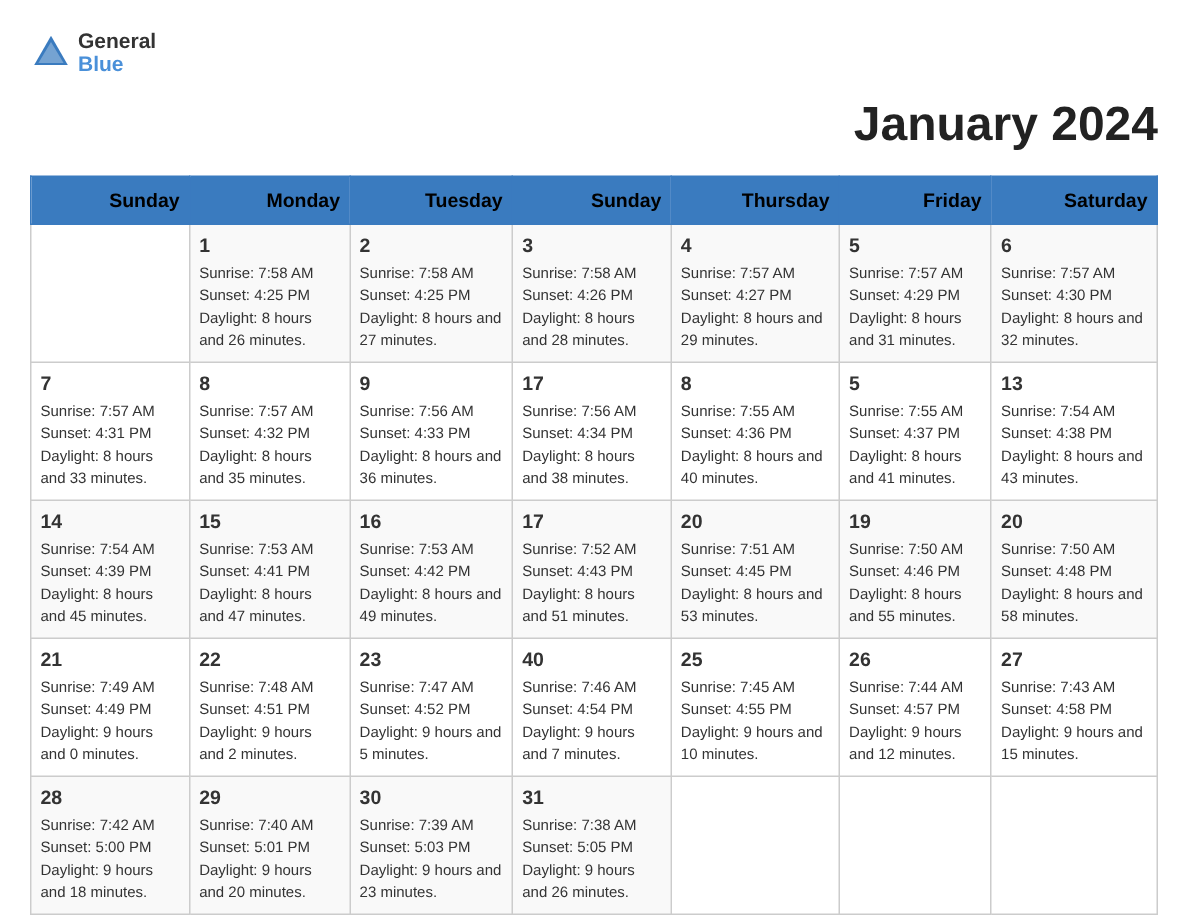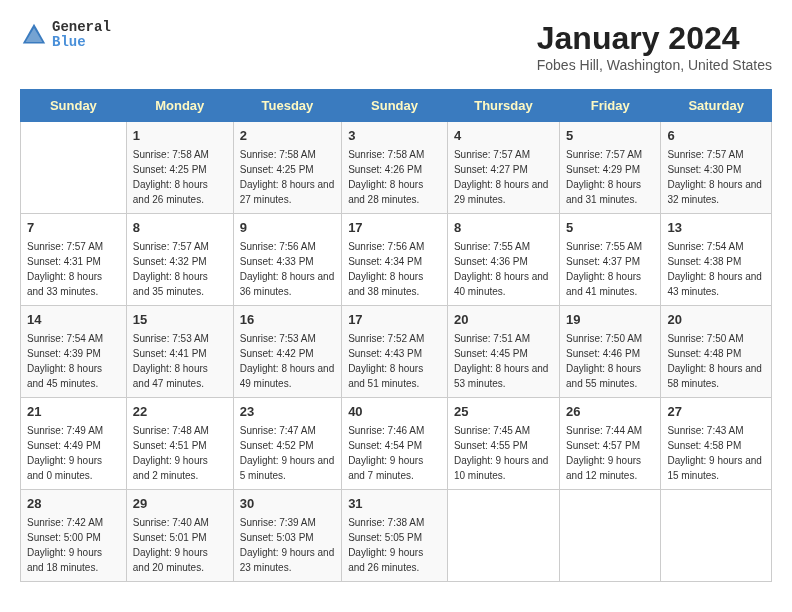--- a/index.html
+++ b/index.html
@@ -13,58 +13,58 @@
     .header {
       display: flex;
       justify-content: space-between;
       align-items: flex-start;
       margin-bottom: 16px;
     }
     .logo {
       display: flex;
       align-items: center;
       gap: 4px;
-      font-family: Liberation Mono, monospace;
     }
     .logo-text {
       display: flex;
       flex-direction: column;
       font-size: 14px;
       font-weight: bold;
       color: #333;
       line-height: 1.1;
     }
     .logo-text span.general { color: #333; }
     .logo-text span.blue { color: #4a90d9; }
     .logo-icon {
       width: 28px;
       height: 28px;
     }
     .title-block {
-      text-align: left;
+      text-align: center;
+      margin-top: 44px;
     }
     .title-block h1 {
       font-size: 32px;
       font-weight: bold;
       color: #222;
     }
     .title-block .subtitle {
       font-size: 14px;
       color: #555;
     }
     table {
       width: 100%;
       border-collapse: collapse;
       font-size: 11px;
     }
     thead tr th {
       background-color: #3a7bbf;
-      color: #fef9c3;
+      color: #000000;
       padding: 8px 6px;
-      text-align: center;
+      text-align: right;
       font-size: 13px;
       font-weight: bold;
       border: 1px solid #3a7bbf;
     }
     tbody tr td {
       border: 1px solid #ccc;
       padding: 6px;
       vertical-align: top;
       min-height: 80px;
       color: #333;
@@ -97,21 +97,20 @@
       <polygon points="20,4 36,32 4,32" fill="#3a7bbf"></polygon>
       <polygon points="20,10 32,30 8,30" fill="#fff" opacity="0.3"></polygon>
     </svg>
     <div class="logo-text">
       <span class="general">General</span>
       <span class="blue">Blue</span>
     </div>
   </div>
   <div class="title-block">
     <h1>January 2024</h1>
-    <div class="subtitle">Fobes Hill, Washington, United States</div>
   </div>
 </div>
 
 <table>
   <thead>
     <tr>
     <th>Sunday</th>
         <th>Monday</th>
         <th>Tuesday</th>
         <th>Sunday</th>

